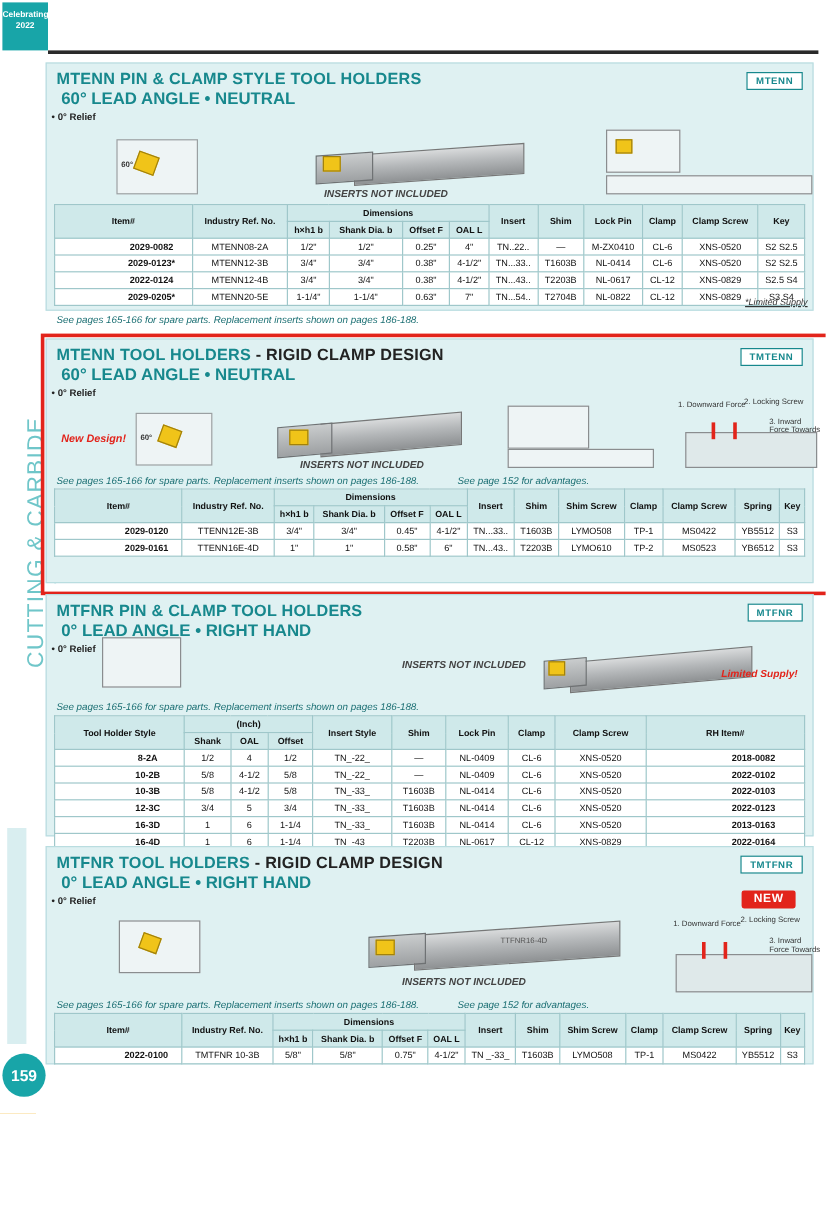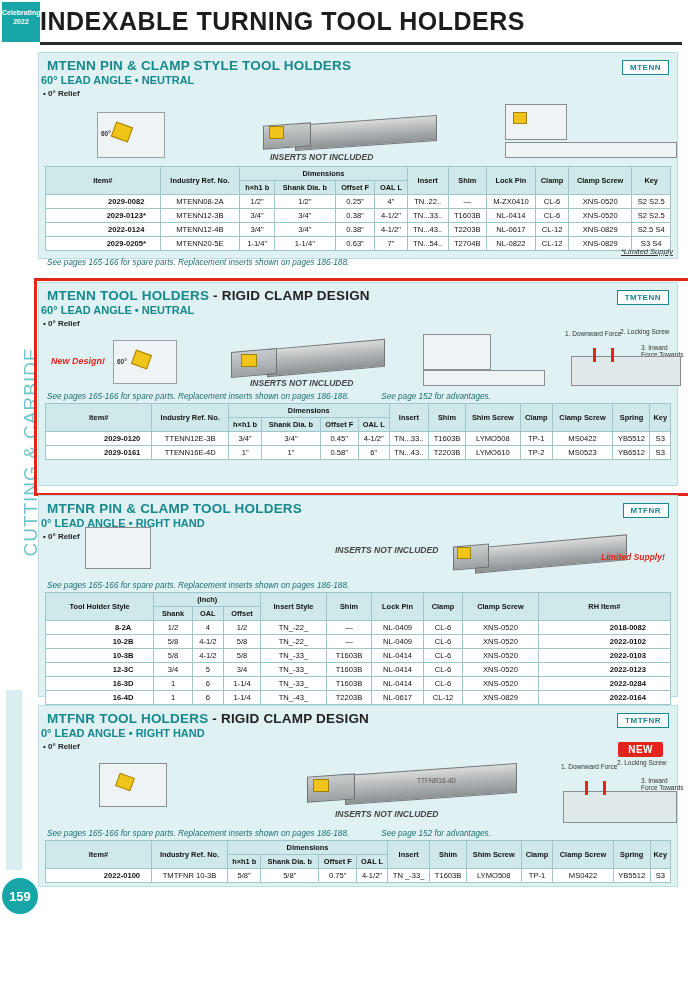--- a/index.html
+++ b/index.html
@@ -19,21 +19,21 @@
   
   .hdr{position:absolute;left:40px;top:2px;right:6px;height:38px;}
   .hdr h1{margin:0;font-size:25px;letter-spacing:.5px;color:#1d1d1d;font-weight:bold;line-height:38px;
     font-family:"Liberation Sans",sans-serif;}
   .hdr-rule{position:absolute;left:40px;top:42px;right:6px;height:3px;background:#2a2a2a;}
 
   
   .sec{position:absolute;left:38px;right:10px;background:#dff1f2;border:1px solid #b9dde0;}
   .sec-title{font-size:13.5px;font-weight:bold;color:#17888d;padding:5px 0 0 8px;letter-spacing:.2px;}
   .sec-title .dark{color:#222;}
-  .sec-sub{font-size:11px;font-weight:bold;color:#17888d;padding:1px 0 3px 2px;}
+  .sec-sub{font-size:14px;font-weight:bold;color:#17888d;padding:1px 0 3px 12px;}
   .badge{position:absolute;right:8px;top:7px;border:1px solid #17888d;color:#17888d;background:#fff;
     font-size:8px;font-weight:bold;padding:2px 7px;letter-spacing:.5px;}
   .relief{font-size:8px;color:#222;padding-left:4px;font-weight:bold;}
   .notincl{font-size:8.5px;font-style:italic;font-weight:bold;color:#444;}
   .notes{font-size:8.2px;font-style:italic;font-weight:normal;color:#1b6f73;padding:2px 0 2px 8px;}
   .limited{position:absolute;font-size:7.5px;font-style:italic;color:#333;}
   .newtag{position:absolute;background:#e2241b;color:#fff;font-size:10px;font-weight:bold;
     padding:2px 10px;border-radius:2px;letter-spacing:.5px;}
   .newdesign{position:absolute;color:#e2241b;font-size:9px;font-weight:bold;font-style:italic;}
 
@@ -69,23 +69,20 @@
     <div class="spine-logo">
       <span>Celebrating</span><br>
       <span>2022</span>
     </div>
     <div class="spine-bar"></div>
     <div class="spine-text">CUTTING &amp; CARBIDE TOOLS</div>
     <div class="page-num">159</div>
     <div class="footer-bar"></div>
   </div>
 
-  <div class="hdr">
-    <h1>INDEXABLE TURNING TOOL HOLDERS</h1>
-  </div>
   <div class="hdr-rule"></div>
 
   <div class="sec" style="top:52px;height:205px;">
     <div class="badge">MTENN</div>
     <div class="sec-title">MTENN PIN &amp; CLAMP STYLE TOOL HOLDERS</div>
     <div class="sec-sub">60° LEAD ANGLE  •  NEUTRAL</div>
     <div class="relief">•  0° Relief</div>
 
     <div class="art" style="height:68px;">
 
@@ -372,21 +369,21 @@
             <tr>
               <td class="bold">16-3D</td>
               <td>1</td>
               <td>6</td>
               <td>1-1/4</td>
               <td>TN_-33_</td>
               <td>T1603B</td>
               <td>NL-0414</td>
               <td>CL-6</td>
               <td>XNS-0520</td>
-              <td class="bold">2022-0284</td>
+              <td class="bold">2013-0163</td>
             </tr>
             <tr>
               <td class="bold">16-4D</td>
               <td>1</td>
               <td>6</td>
               <td>1-1/4</td>
               <td>TN_-43_</td>
               <td>T2203B</td>
               <td>NL-0617</td>
               <td>CL-12</td>

